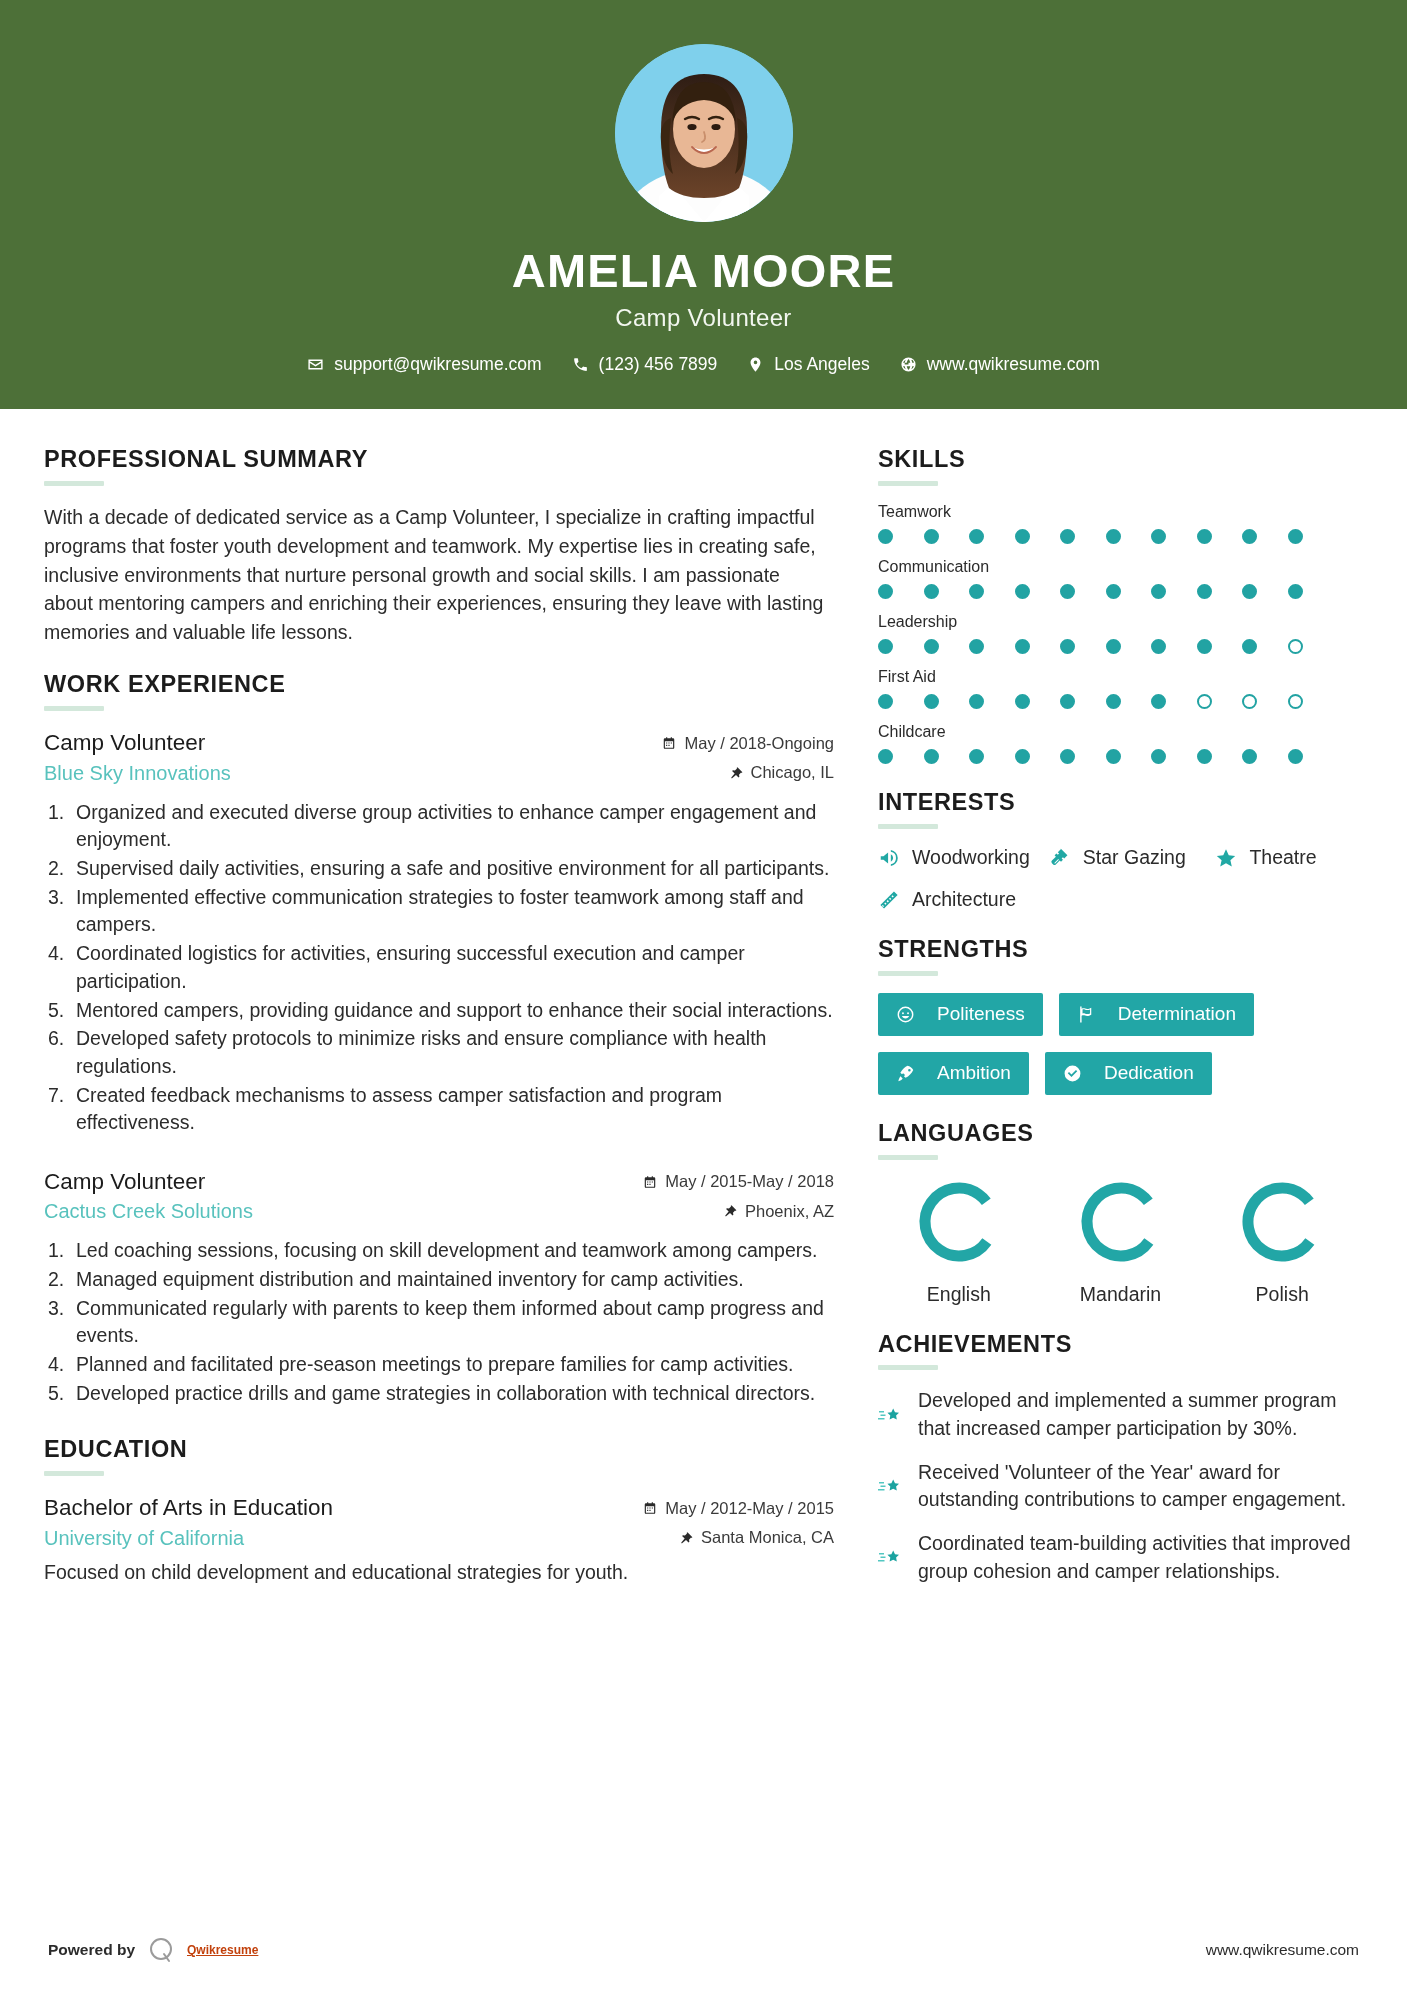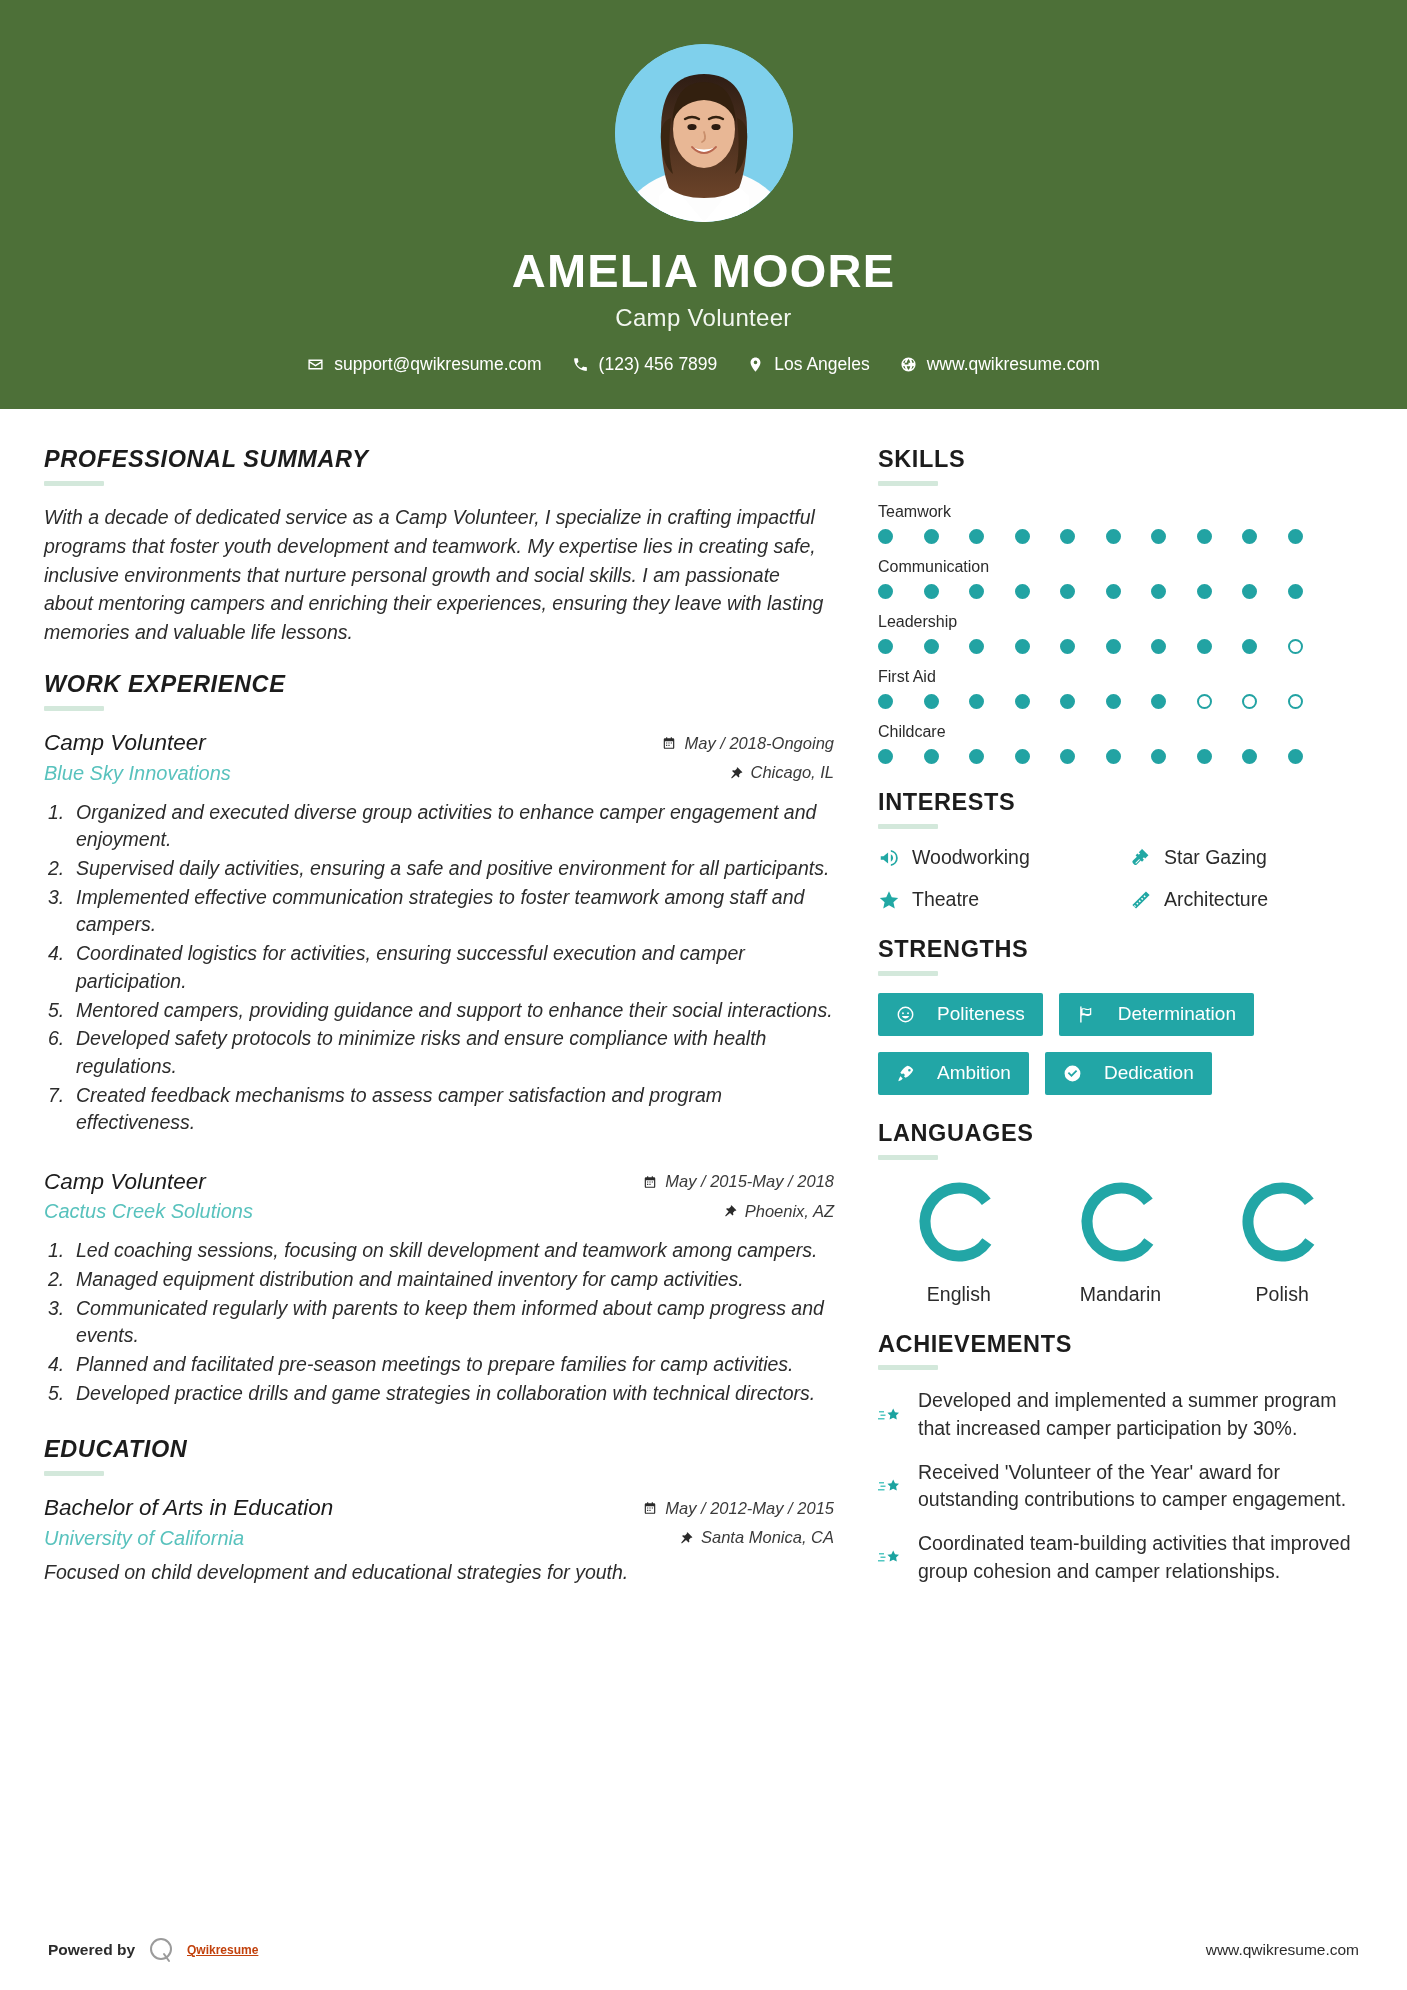--- a/index.html
+++ b/index.html
@@ -64,21 +64,21 @@
   .contact-item .ci svg { width: 17px; height: 17px; fill: #ffffff; }
 
   
   .body {
     display: flex;
     width: 100%;
     padding: 38px 44px 0 44px;
     gap: 44px;
     flex: 1;
   }
-  .col-left { width: 790px; flex: none; font-style: italic; }
+  .col-left { width: 790px; flex: none; }
   .col-right { width: 485px; flex: none; }
 
   
   .sec-title {
     font-size: 23.5px;
     font-weight: 700;
     color: #1c1c1c;
     letter-spacing: 0.6px;
     text-transform: uppercase;
     line-height: 1.1;
@@ -169,21 +169,21 @@
     width: 15px; height: 15px;
     border-radius: 50%;
     border: 2.4px solid #22a3a3;
     background: #22a3a3;
   }
   .dot.empty { background: transparent; }
 
   
   .interest-grid {
     display: grid;
-    grid-template-columns: 1fr 1fr;
+    grid-template-columns: 1fr 1fr 1fr;
     row-gap: 18px;
     column-gap: 4px;
     gap: 19px;
   }
   .interest {
     display: flex;
     align-items: center;
     gap: 12px;
     font-size: 19.5px;
     color: #2b2b2b;

